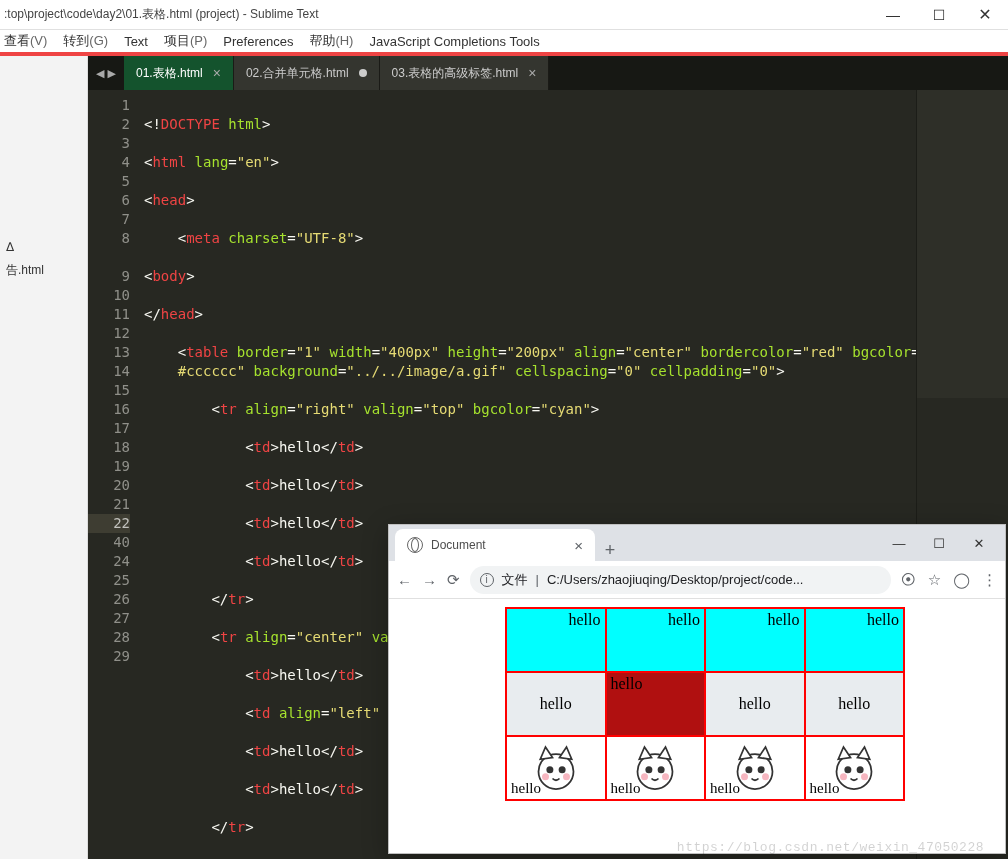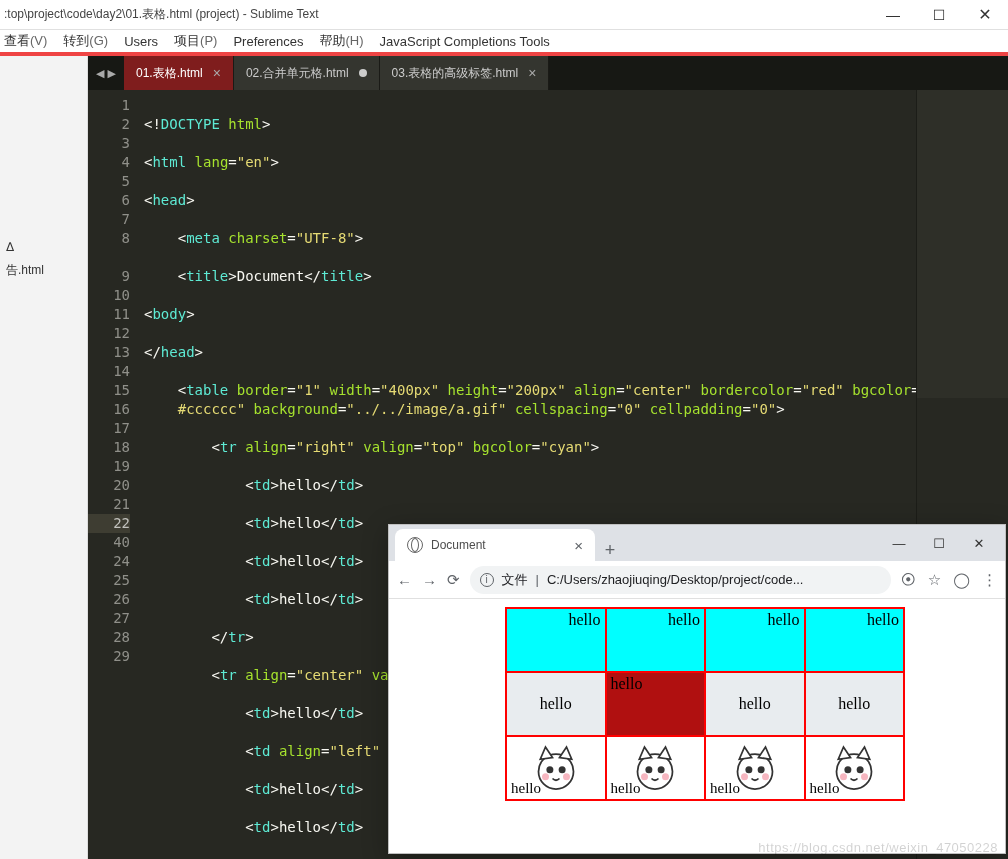--- a/index.html
+++ b/index.html
@@ -83,21 +83,21 @@
 }
 .tab {
   display: flex; align-items: center;
   padding: 0 12px;
   background: #34352f;
   color: #ccc;
   font-size: 12px;
   border-right: 1px solid #1a1a16;
   gap: 10px;
 }
-.tab.active { background: #7f1d1d; color: #fff; }
+.tab.active { background: #14532d; color: #fff; }
 .tab .dot { width: 8px; height: 8px; border-radius: 50%; background: #ccc; }
 .tab .x { font-size: 14px; color: #aaa; }
 
 .code-area {
   flex: 1;
   display: flex;
   font-family: Consolas, monospace;
   font-size: 14px;
   line-height: 19px;
   overflow: hidden;
@@ -114,21 +114,21 @@
 .code {
   flex: 1;
   background: #272822;
   color: #f8f8f2;
   padding: 6px 0 0 4px;
   white-space: pre;
   position: relative;
 }
 .code .line { height: 19px; }
 .code .line.wrap { height: 38px; white-space: pre-wrap; }
-.c-tag { color: #5eead4; }
+.c-tag { color: #ef4444; }
 .c-attr { color: #a6e22e; }
 .c-str { color: #e6db74; }
 .c-ang { color: #f8f8f2; }
 
 .minimap {
   position: absolute;
   right: 0; top: 34px;
   width: 92px;
   height: calc(100% - 34px);
   background: linear-gradient(180deg, #2e2f28 0%, #2e2f28 40%, #272822 40%, #272822 100%);
@@ -234,42 +234,43 @@
   position: relative;
 }
 .row3 td .cat {
   position: absolute; inset: 2px;
   display: flex; align-items: center; justify-content: center;
 }
 .row3 td .cat svg { width: 56px; height: 56px; }
 .row3 td .lbl { position: absolute; left: 4px; bottom: 2px; font-size: 15px; }
 .watermark {
   position: absolute;
-  right: 10px; bottom: 4px;
+  right: 24px; bottom: 4px;
   color: rgba(0,0,0,0.18);
   font-size: 13px;
   letter-spacing: 0.5px;
+  font-family: Liberation Mono, monospace;
 }
 </style>
 </head>
 <body>
 
 <div class="titlebar">
   <div class="title">:top\project\code\day2\01.表格.html (project) - Sublime Text</div>
   <div class="winbtns">
     <div class="winbtn">—</div>
     <div class="winbtn">☐</div>
     <div class="winbtn close">✕</div>
   </div>
 </div>
 
 <div class="menubar">
   <span class="menu-item"><span>查看</span><span class="hint">(V)</span></span>
   <span class="menu-item"><span>转到</span><span class="hint">(G)</span></span>
-  <span class="menu-item"><span>Users</span></span>
+  <span class="menu-item"><span>Text</span></span>
   <span class="menu-item"><span>项目</span><span class="hint">(P)</span></span>
   <span class="menu-item"><span>Preferences</span></span>
   <span class="menu-item"><span>帮助</span><span class="hint">(H)</span></span>
   <span class="menu-item"><span>JavaScript Completions Tools</span></span>
 </div>
 
 <div class="main">
   <div class="sidebar">
     <div class="file">ᐃ</div>
     <div class="file">告.html</div>
@@ -323,21 +324,20 @@
           <div>26</div>
           <div>27</div>
           <div>28</div>
           <div>29</div>
       </div>
       <div class="code">
 <div class="line"><span class="c-ang">&lt;!</span><span class="c-tag">DOCTYPE</span> <span class="c-attr">html</span><span class="c-ang">&gt;</span></div>
 <div class="line"><span class="c-ang">&lt;</span><span class="c-tag">html</span> <span class="c-attr">lang</span>=<span class="c-str">"en"</span><span class="c-ang">&gt;</span></div>
 <div class="line"><span class="c-ang">&lt;</span><span class="c-tag">head</span><span class="c-ang">&gt;</span></div>
 <div class="line">    <span class="c-ang">&lt;</span><span class="c-tag">meta</span> <span class="c-attr">charset</span>=<span class="c-str">"UTF-8"</span><span class="c-ang">&gt;</span></div>
-<div class="line">    <span class="c-ang">&lt;</span><span class="c-tag">title</span><span class="c-ang">&gt;</span>Document<span class="c-ang">&lt;/</span><span class="c-tag">title</span><span class="c-ang">&gt;</span></div>
 <div class="line"><span class="c-ang">&lt;</span><span class="c-tag">body</span><span class="c-ang">&gt;</span></div>
 <div class="line"><span class="c-ang">&lt;/</span><span class="c-tag">head</span><span class="c-ang">&gt;</span></div>
 <div class="line wrap">    <span class="c-ang">&lt;</span><span class="c-tag">table</span> <span class="c-attr">border</span>=<span class="c-str">"1"</span> <span class="c-attr">width</span>=<span class="c-str">"400px"</span> <span class="c-attr">height</span>=<span class="c-str">"200px"</span> <span class="c-attr">align</span>=<span class="c-str">"center"</span> <span class="c-attr">bordercolor</span>=<span class="c-str">"red"</span> <span class="c-attr">bgcolor</span>=<span class="c-str">"
     #cccccc"</span> <span class="c-attr">background</span>=<span class="c-str">"../../image/a.gif"</span> <span class="c-attr">cellspacing</span>=<span class="c-str">"0"</span> <span class="c-attr">cellpadding</span>=<span class="c-str">"0"</span><span class="c-ang">&gt;</span></div>
 <div class="line">        <span class="c-ang">&lt;</span><span class="c-tag">tr</span> <span class="c-attr">align</span>=<span class="c-str">"right"</span> <span class="c-attr">valign</span>=<span class="c-str">"top"</span> <span class="c-attr">bgcolor</span>=<span class="c-str">"cyan"</span><span class="c-ang">&gt;</span></div>
 <div class="line">            <span class="c-ang">&lt;</span><span class="c-tag">td</span><span class="c-ang">&gt;</span>hello<span class="c-ang">&lt;/</span><span class="c-tag">td</span><span class="c-ang">&gt;</span></div>
 <div class="line">            <span class="c-ang">&lt;</span><span class="c-tag">td</span><span class="c-ang">&gt;</span>hello<span class="c-ang">&lt;/</span><span class="c-tag">td</span><span class="c-ang">&gt;</span></div>
 <div class="line">            <span class="c-ang">&lt;</span><span class="c-tag">td</span><span class="c-ang">&gt;</span>hello<span class="c-ang">&lt;/</span><span class="c-tag">td</span><span class="c-ang">&gt;</span></div>
 <div class="line">            <span class="c-ang">&lt;</span><span class="c-tag">td</span><span class="c-ang">&gt;</span>hello<span class="c-ang">&lt;/</span><span class="c-tag">td</span><span class="c-ang">&gt;</span></div>
 <div class="line">        <span class="c-ang">&lt;/</span><span class="c-tag">tr</span><span class="c-ang">&gt;</span></div>

